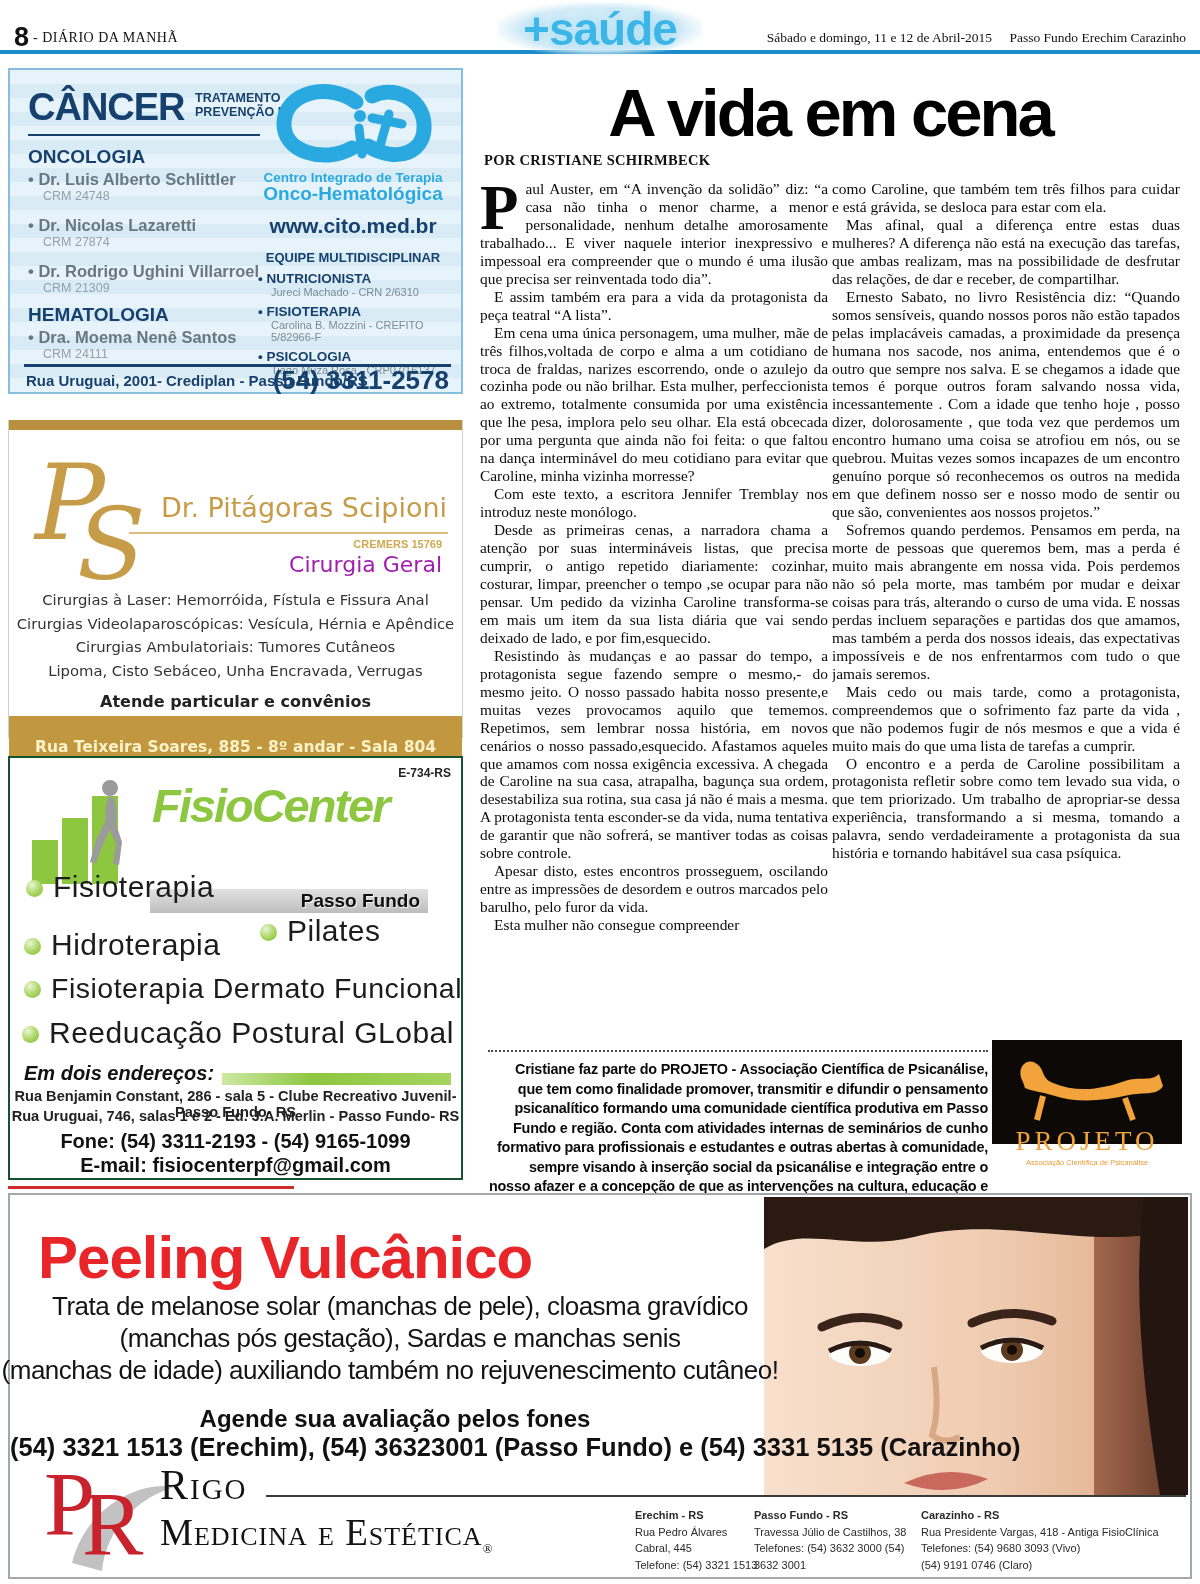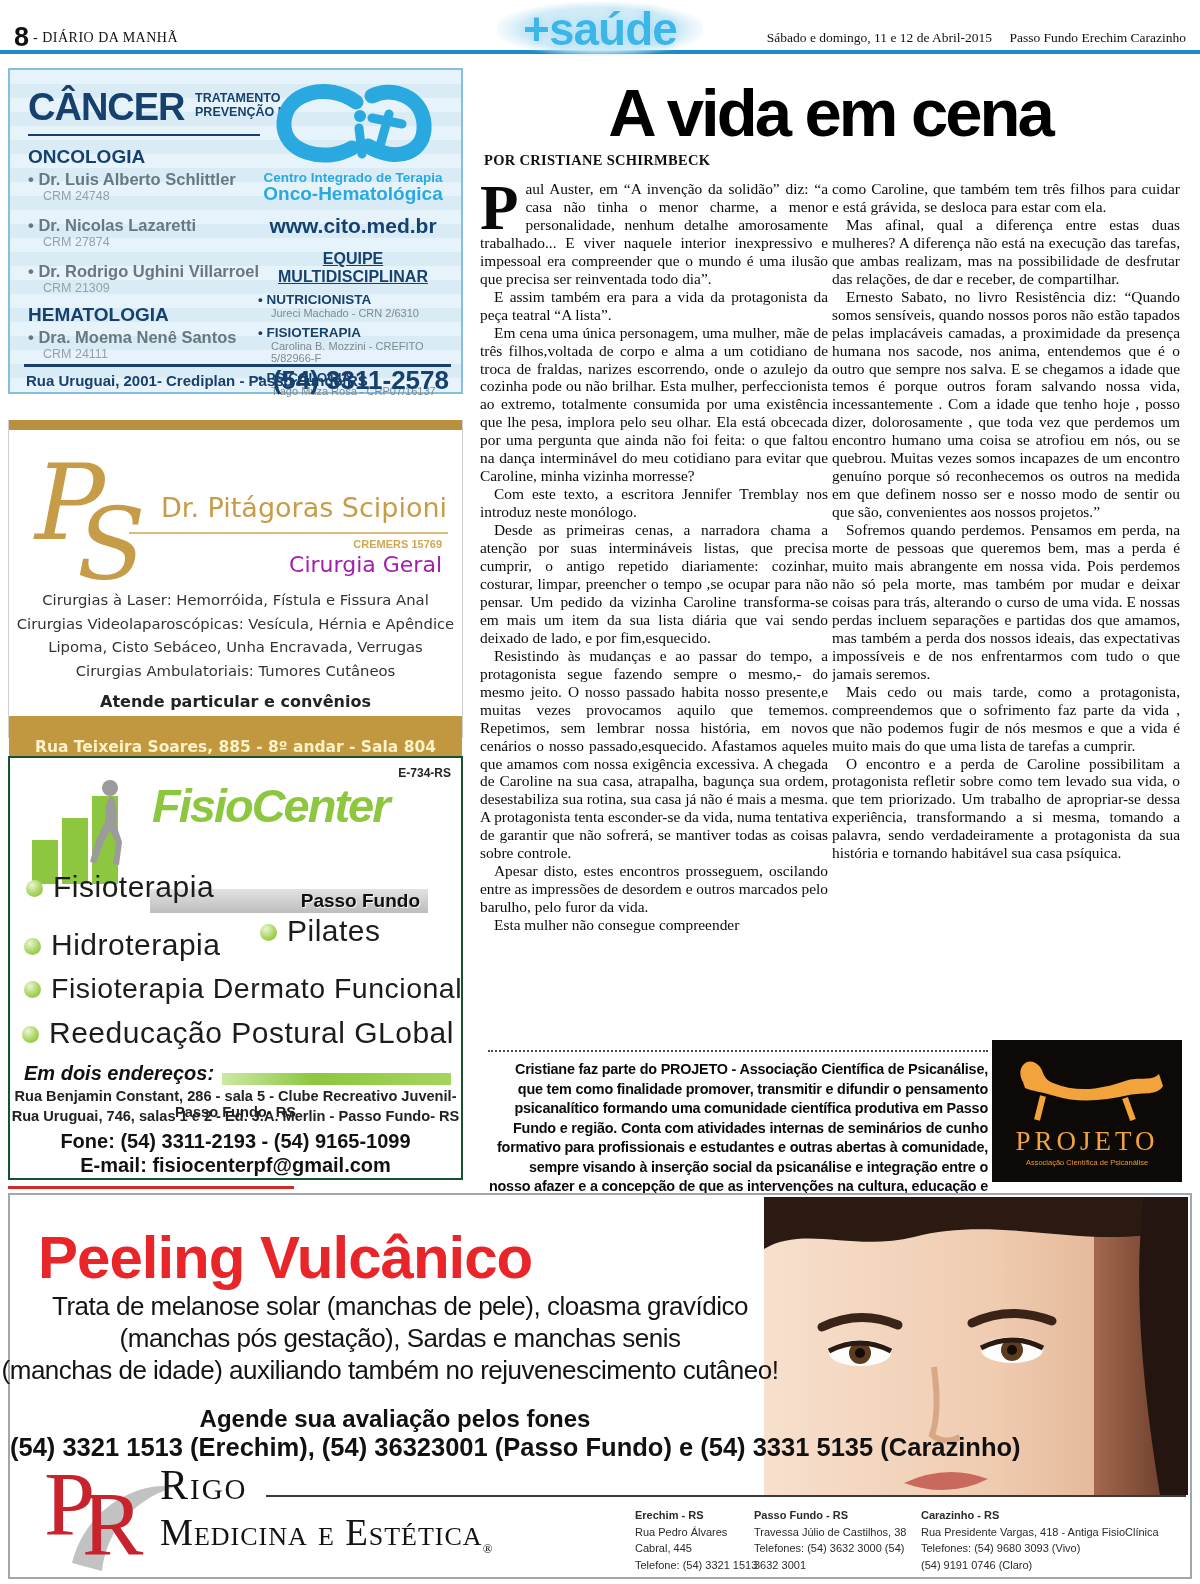--- a/index.html
+++ b/index.html
@@ -27,21 +27,21 @@
   .cito-h { position:absolute; left:18px; font-size:19px; font-weight:bold; color:#16406e; }
   .cito-doc { position:absolute; left:18px; }
   .cito-doc .nm { font-size:16.5px; font-weight:bold; color:#697781; }
   .cito-doc .nm::before { content:"• "; color:#697781; }
   .cito-doc .crm { font-size:12.5px; color:#94a1a9; margin-left:15px; }
   .cito-right { position:absolute; left:242px; top:10px; width:202px; text-align:center; }
   .cito-logo { margin:0 auto; display:block; }
   .cito-center1 { font-size:13.5px; font-weight:bold; color:#2aa9e0; margin-top:2px; }
   .cito-center2 { font-size:19px; font-weight:bold; color:#2aa9e0; margin-top:-2px; }
   .cito-site { font-size:21px; font-weight:bold; color:#16406e; margin-top:9px; }
-  .cito-equipe { font-size:16px; font-weight:bold; color:#16406e; margin-top:12px;text-decoration:underline; }
+  .cito-equipe { font-size:13px; font-weight:bold; color:#16406e; margin-top:12px; }
   .cito-team { text-align:left; margin-top:4px; padding-left:6px; }
   .cito-team .role { font-size:13.5px; font-weight:bold; color:#16406e; margin-top:6px; }
   .cito-team .role::before { content:"• "; }
   .cito-team .person { font-size:11px; color:#7d8a93; margin-left:13px; }
   .cito-rule2 { position:absolute; left:14px; top:294px; width:427px; height:3px; background:#16406e; }
   .cito-addr { position:absolute; left:16px; top:302px; font-size:15px; font-weight:bold; color:#16406e; }
   .cito-phone { position:absolute; right:12px; top:295px; font-size:26px; font-weight:bold; color:#16406e; }
 
   
   .ad-ps { left:8px; top:420px; width:455px; height:318px; background:#fff; border:1px solid #cfcfcf; border-top:none; }
@@ -75,21 +75,21 @@
   .art-byline { position:absolute; left:484px; top:152px; font-family:"Liberation Serif",serif; font-size:14.5px; font-weight:600; color:#111; letter-spacing:.3px; }
   .art-col { position:absolute; top:180px; width:348px; height:864px; overflow:hidden; font-family:"Liberation Serif",serif; font-size:15.4px; line-height:17.95px; text-align:justify; color:#0a0a0a; }
   .art-col p { text-indent:14px; }
   .art-col p.lead { text-indent:0; }
   .art-col p.lead::first-letter { float:left; font-size:63px; line-height:50px; padding:3px 7px 0 0; font-weight:bold; }
   .col1 { left:480px; } .col2 { left:832px; }
   .dotted-sep { position:absolute; left:488px; top:1050px; width:500px; border-top:2px dotted #4a4a4a; }
   .footnote { position:absolute; left:488px; top:1060px; width:500px; text-align:right; font-size:14.4px; font-weight:bold; color:#0b0b0b; line-height:1.36; letter-spacing:-.2px; }
 
   
-  .projeto { position:absolute; left:992px; top:1040px; width:190px; height:142px; background:#0c0906; text-align:center; }
+  .projeto { position:absolute; left:992px; top:1040px; width:190px; height:104px; background:#0c0906; text-align:center; }
   .projeto-name { font-family:"Liberation Serif",serif; font-size:27px; color:#f2a33c; letter-spacing:4px; margin-top:-2px; }
   .projeto-sub { font-size:7.5px; color:#e89b35; margin-top:1px; }
 
   
   .red-artifact { position:absolute; left:8px; top:1186px; width:286px; height:3px; background:#cf2b2b; }
   .ad-peel { left:8px; top:1193px; width:1184px; height:386px; background:#fff; border:2px solid #a2a7ab; }
   .peel-title { position:absolute; left:28px; top:28px; font-size:60px; font-weight:bold; color:#e8262a; letter-spacing:-1px; }
   .peel-line { position:absolute; width:740px; text-align:center; font-size:26px; color:#141414; letter-spacing:-.5px; white-space:nowrap; }
   .peel-cta { position:absolute; left:0px; top:210px; width:770px; text-align:center; font-size:24px; font-weight:bold; color:#111; }
   .peel-phones { position:absolute; left:0px; top:238px; width:780px; text-align:center; font-size:25.5px; font-weight:bold; color:#111; white-space:nowrap; }
@@ -183,22 +183,22 @@
     <span class="p">P</span>
     <span class="s">S</span>
   </div>
   <div class="ps-name">Dr. Pitágoras Scipioni</div>
   <div class="ps-namerule"></div>
   <div class="ps-cremers">CREMERS 15769</div>
   <div class="ps-spec">Cirurgia Geral</div>
   <div class="ps-services">
     <div>Cirurgias à Laser: Hemorróida, Fístula e Fissura Anal</div>
     <div>Cirurgias Videolaparoscópicas: Vesícula, Hérnia e Apêndice</div>
+    <div>Cirurgias Ambulatoriais: Tumores Cutâneos</div>
     <div>Lipoma, Cisto Sebáceo, Unha Encravada, Verrugas</div>
-    <div>Cirurgias Ambulatoriais: Tumores Cutâneos</div>
   </div>
   <div class="ps-note">Atende particular e convênios</div>
   <div style="position:absolute;left:0;top:296px;width:100%;height:46px;background:#c1973f;color:#fdf2c8;text-align:center;font-family:'DejaVu Sans',sans-serif;font-size:15.5px;font-weight:bold;line-height:1.5;padding-top:20px;">
     <div>Rua Teixeira Soares, 885 - 8º andar - Sala 804</div>
     <div>Fone: 3313,3625 - Passo Fundo/RS</div>
   </div>
 </div>
 
 <div class="ad ad-fisio">
   <div class="fc-reg">E-734-RS</div>

